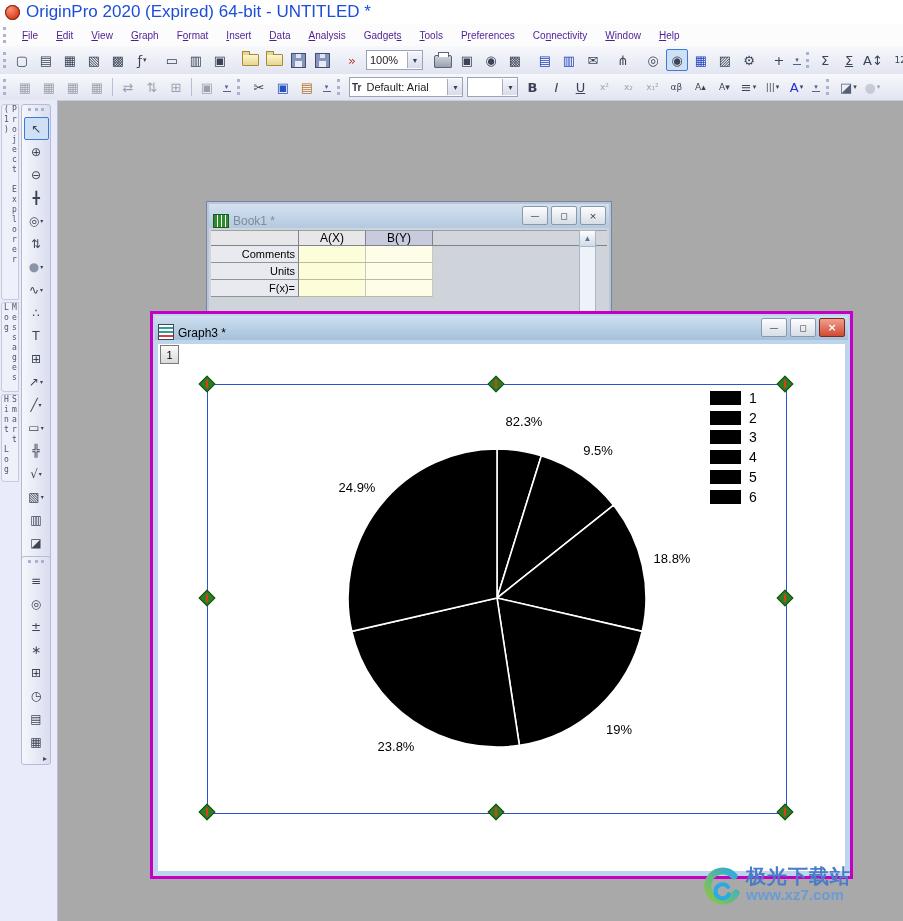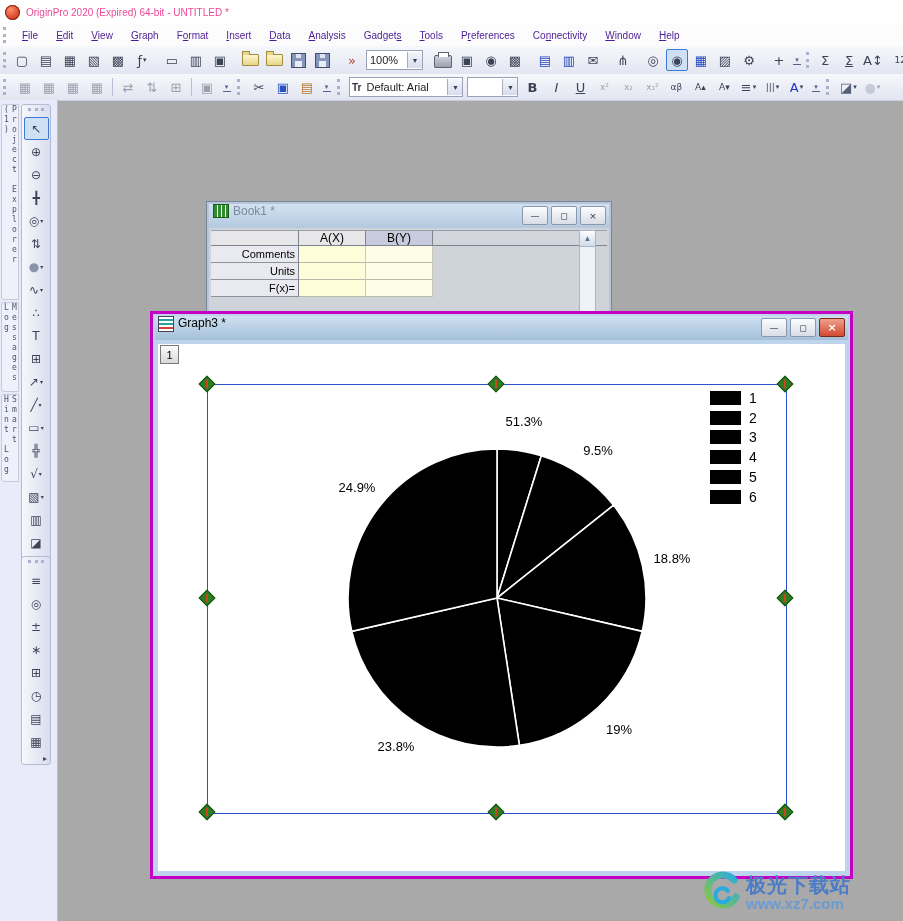--- a/index.html
+++ b/index.html
@@ -4,21 +4,21 @@
 <style>
   html,body{margin:0;padding:0}
   body{width:903px;height:921px;position:relative;overflow:hidden;
        font-family:"Liberation Sans",sans-serif;background:#a9a9a9;
        -webkit-font-smoothing:antialiased}
   .abs{position:absolute}
   
   #titlebar{left:0;top:0;width:903px;height:24px;background:#ffffff;display:flex;align-items:center;border-bottom:1px solid #e4e4e4}
   #app-icon{width:15px;height:15px;border-radius:50%;margin:0 6px 0 5px;
     background:radial-gradient(circle at 35% 30%,#ff9070,#d94a2a 60%,#a02810);box-shadow:inset 0 0 0 1px #8a2410}
-  #app-title{font-size:10px;color:#ec4899}
+  #app-title{font-size:17px;color:#1d4ed8}
   #menubar{left:0;top:24px;width:903px;height:22px;background:#fcfcfc;display:flex;align-items:center;border-bottom:1px solid #e0e0e8}
   .menu-item{font-size:10px;color:#4c1d95;padding:2px 9px;cursor:default}
   .menu-item u{text-decoration:underline}
   .bar{left:0;width:903px;background:linear-gradient(#f7f8fc,#e2e5f1);display:flex;align-items:center;border-bottom:1px solid #c9cdde;overflow:hidden}
   #tb1{top:46px;height:28px}
   #tb2{top:74px;height:26px}
   .grip{width:3px;height:16px;border-left:3px dotted #aab2cf;margin:0 4px 0 3px}
   .tb-sep{width:1px;height:18px;background:#b9bed4;margin:0 3px}
   .tb-btn{width:20px;height:20px;margin:0 1px;border:1px solid transparent;border-radius:2px;
     display:flex;align-items:center;justify-content:center;flex:none;cursor:default}
@@ -46,21 +46,21 @@
   .dock-tab{position:absolute;left:1px;width:16px;background:#eef0fa;border:1px solid #c6cada;border-radius:3px 0 0 3px;
     display:flex;align-items:center;justify-content:center}
   .dock-tab span{writing-mode:vertical-rl;text-orientation:upright;font-family:"DejaVu Sans Mono",monospace;font-size:8px;color:#4a5468;letter-spacing:1px;line-height:1}
   .vstrip{position:absolute;left:21px;width:28px;background:linear-gradient(90deg,#f6f7fc,#d9ddee);border:1px solid #b6bbd4;border-radius:3px;display:flex;flex-direction:column;align-items:center}
   .vgrip{height:4px;width:16px;border-top:3px dotted #aab2cf;margin:3px 0 2px}
   .v-btn{width:23px;height:21px;border:1px solid transparent;border-radius:2px;display:flex;align-items:center;justify-content:center;flex:none}
   .v-btn .g{font-family:"DejaVu Sans",sans-serif;font-size:12px;line-height:1;color:#3c4356}
   .v-btn.active{border:1px solid #3b7bd4;background:#cfe0f5}
   .v-exp{width:100%;display:flex;justify-content:flex-end;padding:1px 3px;box-sizing:border-box;font-size:8px;color:#445}
   
-  .titlebar{display:flex;align-items:flex-start;position:relative}
+  .titlebar{display:flex;align-items:flex-end;position:relative}
   .tb-title{font-size:12px;margin-left:4px}
   .win-btns{position:absolute;right:3px;top:2px;display:flex;gap:3px}
   .wbtn{width:24px;height:17px;border:1px solid #8a98ac;border-radius:2px;background:linear-gradient(#fdfdfe,#d8dde6);
     display:flex;align-items:center;justify-content:center;font-size:9px;color:#333;font-family:"DejaVu Sans",sans-serif}
   .wbtn.close-red{background:linear-gradient(#f0a08e,#d04a30);border-color:#7a2a1a;color:#fff;font-weight:bold;font-size:11px}
   
   #book1{left:207px;top:202px;width:400px;height:109px;background:#cfd3da;border:2px solid #b9c6da;box-shadow:0 0 0 1px #76869c;overflow:hidden;z-index:4}
   #book1 .titlebar{height:24px;background:linear-gradient(#d3e2f2,#b4c9de)}
   #book1 .tb-title{color:#7d8b9c}
   #bk-icon{width:14px;height:12px;margin-left:4px;background:
@@ -84,21 +84,21 @@
   #g3-client{position:absolute;left:5px;right:5px;top:30px;bottom:5px;background:#fff;overflow:hidden}
   #layer-tab{position:absolute;left:2px;top:1px;width:17px;height:17px;background:linear-gradient(#fbfbfb,#d9d9d9);
     border:1px solid #7a7a7a;display:flex;align-items:center;justify-content:center;font-size:11px;color:#000}
   #sel-rect{position:absolute;border:1px solid #2952cc}
   .hdl{position:absolute;width:10px;height:10px;background:#2e7d20;border:1px solid #174e10;transform:rotate(45deg)}
   .hdl::after{content:"";position:absolute;left:4px;top:1px;width:2px;height:8px;background:#cc4422;transform:rotate(-45deg)}
   .pct{position:absolute;transform:translate(-50%,-50%);font-size:13px;color:#000;white-space:nowrap}
   .lg-swatch{position:absolute;width:31px;height:14px;background:#000}
   .lg-label{position:absolute;font-size:14px;color:#000}
   
-  #watermark{left:698px;top:866px;width:205px;height:55px;z-index:9;display:flex;align-items:center}
+  #watermark{left:698px;top:866px;width:205px;height:55px;z-index:9;display:flex;align-items:flex-start}
   #wm-text{display:flex;flex-direction:column;line-height:1.05;margin-left:2px}
   #wm-name{font-size:20px;font-weight:bold;color:#4a7cc7;letter-spacing:1px}
   #wm-url{font-size:15px;font-weight:bold;color:#6b9bd2}
 </style>
 </head>
 <body>
 
 <div class="abs" id="titlebar">
   <div id="app-icon"></div>
   <span id="app-title">OriginPro 2020 (Expired) 64-bit - UNTITLED *</span>
@@ -506,21 +506,21 @@
     <svg id="pie-svg" style="position:absolute;left:0;top:0" width="681" height="521">
         <path d="M 339 254 L 339.0 105.0 A 149 149 0 0 1 383.3 111.7 Z" fill="#000000" stroke="#ffffff" stroke-width="1.6"></path>
         <path d="M 339 254 L 383.3 111.7 A 149 149 0 0 1 455.6 161.2 Z" fill="#000000" stroke="#ffffff" stroke-width="1.6"></path>
         <path d="M 339 254 L 455.6 161.2 A 149 149 0 0 1 484.2 287.4 Z" fill="#000000" stroke="#ffffff" stroke-width="1.6"></path>
         <path d="M 339 254 L 484.2 287.4 A 149 149 0 0 1 361.4 401.3 Z" fill="#000000" stroke="#ffffff" stroke-width="1.6"></path>
         <path d="M 339 254 L 361.4 401.3 A 149 149 0 0 1 193.8 287.4 Z" fill="#000000" stroke="#ffffff" stroke-width="1.6"></path>
         <path d="M 339 254 L 193.8 287.4 A 149 149 0 0 1 339.0 105.0 Z" fill="#000000" stroke="#ffffff" stroke-width="1.6"></path>
       </svg>
     <div id="sel-rect" style="left: 49px; top: 40px; width: 578px; height: 428px;"></div>
     <div id="overlay">
-        <div class="pct" style="left: 366px; top: 77px; color: rgb(0, 0, 0);">51.3%</div>
+        <div class="pct" style="left: 366px; top: 77px; color: rgb(0, 0, 0);">82.3%</div>
         <div class="pct" style="left: 440px; top: 106px; color: rgb(0, 0, 0);">9.5%</div>
         <div class="pct" style="left: 514px; top: 214px; color: rgb(0, 0, 0);">18.8%</div>
         <div class="pct" style="left: 461px; top: 385px; color: rgb(0, 0, 0);">19%</div>
         <div class="pct" style="left: 238px; top: 402px; color: rgb(0, 0, 0);">23.8%</div>
         <div class="pct" style="left: 199px; top: 143px; color: rgb(0, 0, 0);">24.9%</div>
         <div class="lg-swatch" style="left: 552px; top: 47px;"></div>
         <div class="lg-label" style="left: 591px; top: 46px;">1</div>
         <div class="lg-swatch" style="left: 552px; top: 67px;"></div>
         <div class="lg-label" style="left: 591px; top: 66px;">2</div>
         <div class="lg-swatch" style="left: 552px; top: 86px;"></div>

